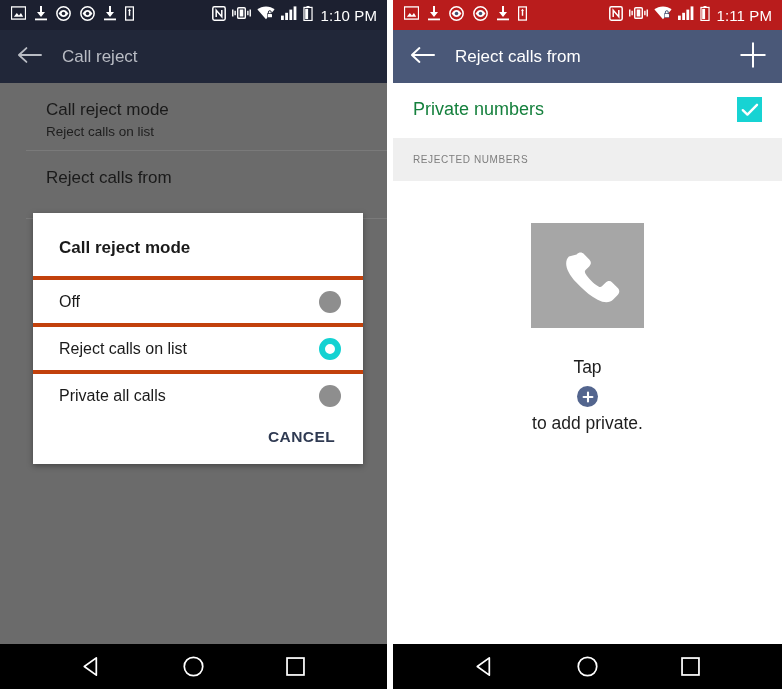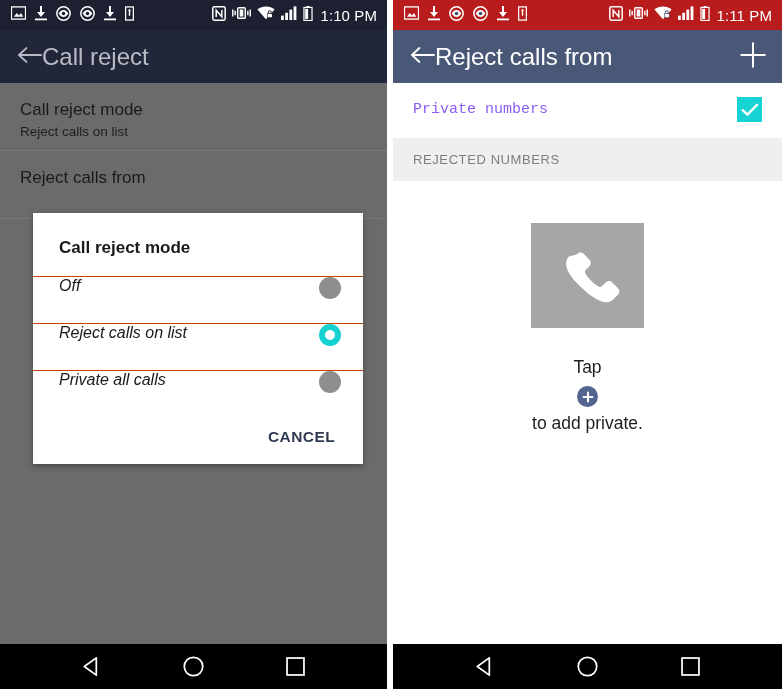--- a/index.html
+++ b/index.html
@@ -50,39 +50,41 @@
 
   
   .appbar {
     height: 53px;
     display: flex;
     align-items: center;
     padding: 0 14px 0 17px;
     box-sizing: border-box;
   }
   .appbar-title {
-    font-size: 24px;
+    font-size: 17px;
+    margin-left: 20px;
     white-space: nowrap;
   }
   .appbar-action { margin-left: auto; display:flex; align-items:center; }
 
   
   .phone-left .statusbar { background: #1c2030; }
   .phone-left .appbar    { background: #212739; }
   .phone-left .appbar-title { color: #b9bcc4; }
   
   .phone-right .statusbar { background: #b91c1c; }
   .phone-right .appbar    { background: #4a5878; }
   .phone-right .appbar-title { color: #ffffff; }
 
   
   .content-left {
     position: relative;
     height: 561px;
     background: #6b6b6b;
+    padding-left: 26px;
   }
   .pref {
     padding: 16px 20px 0 20px;
     box-sizing: border-box;
   }
   .pref-row { height: 67px; box-sizing: border-box; }
   .pref-row.tall { height: 67px; }
   .pref-title {
     font-size: 17px;
     color: #1a1a1a;
@@ -110,26 +112,25 @@
     box-shadow: 0 2px 6px rgba(0,0,0,0.35);
   }
   .dialog-title {
     font-size: 17px;
     font-weight: bold;
     color: #1a1a1a;
     padding: 25px 26px 18px 26px;
   }
   .dialog-option {
     display: flex;
-    align-items: flex-start;
+    align-items: center;
     height: 47px;
     padding: 0 22px 0 26px;
-    border-top: 1px solid #c2410c;
-    box-sizing: border-box;
-    font-style: italic;
+    border-top: 4px solid #c2410c;
+    box-sizing: border-box;
   }
   .dialog-option-label {
     font-size: 16px;
     color: #1a1a1a;
   }
   .radio {
     margin-left: auto;
     width: 22px;
     height: 22px;
     border-radius: 50%;
@@ -160,24 +161,23 @@
     position: relative;
   }
   .switch-row {
     display: flex;
     align-items: center;
     padding: 14px 20px 16px 20px;
     box-sizing: border-box;
   }
   .switch-texts { display: flex; flex-direction: column; }
   .switch-title {
-    font-size: 15px;
-    color: #8b5cf6;
+    font-size: 18px;
+    color: #15803d;
     line-height: 23px;
-    font-family: Liberation Mono, monospace;
   }
   .switch-sub {
     font-size: 13.5px;
     color: #303030;
     line-height: 18px;
     margin-top: 2px;
   }
   .checkbox {
     margin-left: auto;
     width: 25px;
@@ -189,21 +189,21 @@
   }
   .section-header {
     background: #efefef;
     height: 43px;
     display: flex;
     align-items: center;
     padding: 0 20px;
     box-sizing: border-box;
   }
   .section-header-label {
-    font-size: 13px;
+    font-size: 10px;
     color: #7d7d7d;
     letter-spacing: 0.6px;
   }
   .empty-state {
     position: absolute;
     top: 140px;
     left: 0;
     right: 0;
     display: flex;
     flex-direction: column;

